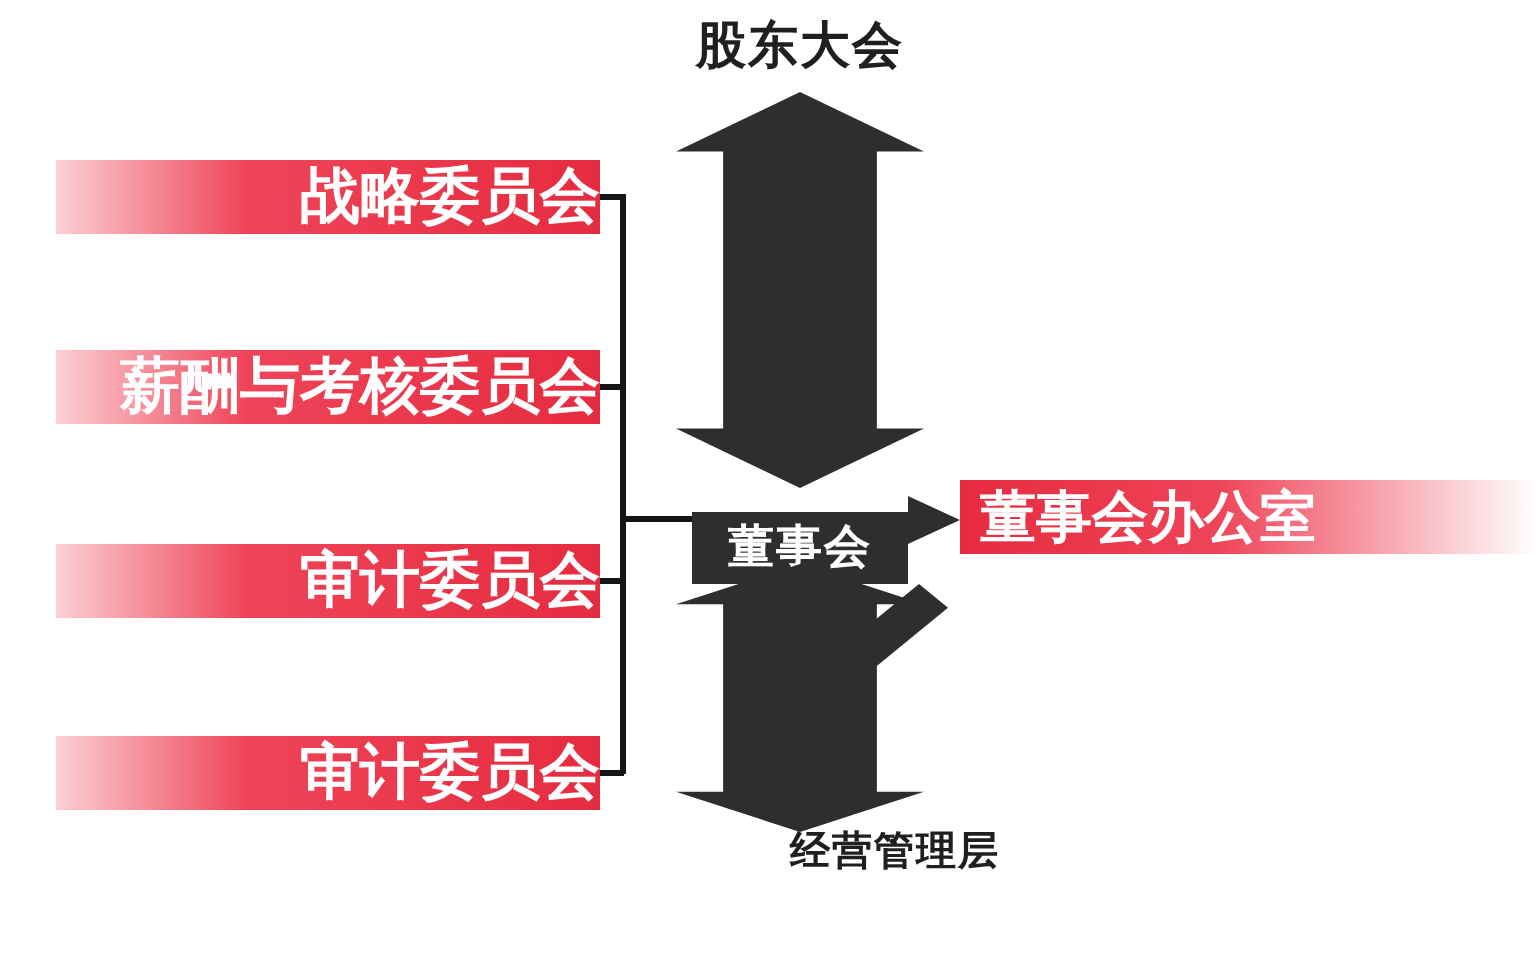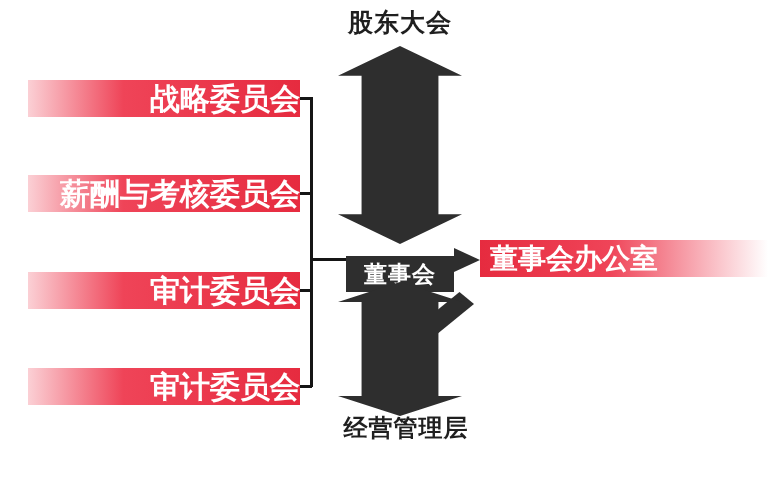--- a/index.html
+++ b/index.html
@@ -13,21 +13,21 @@
   .abs { position: absolute; }
 
   
   .big-title {
     color: #1f1f1f;
     font-weight: bold;
     text-align: center;
     letter-spacing: 1px;
   }
   .title-top   { left: 300px; top: 6px;   width: 200px; font-size: 25px; font-family: Liberation Serif, serif; }
-  .title-bottom{ left: 296px; top: 412px; width: 220px; font-size: 24px; }
+  .title-bottom{ left: 280px; top: 412px; width: 220px; font-size: 20px; text-align: right; }
 
   
   .v-arrow {
     background: #2e2e2e;
     clip-path: polygon(50% 0, 100% 15%, 81% 15%, 81% 85%, 100% 85%,
                        50% 100%, 0 85%, 19% 85%, 19% 15%, 0 15%);
   }
   .arrow-top    { left: 338px; top: 46px;  width: 124px; height: 198px; }
   .arrow-bottom { left: 338px; top: 282px; width: 124px; height: 134px; }
 

